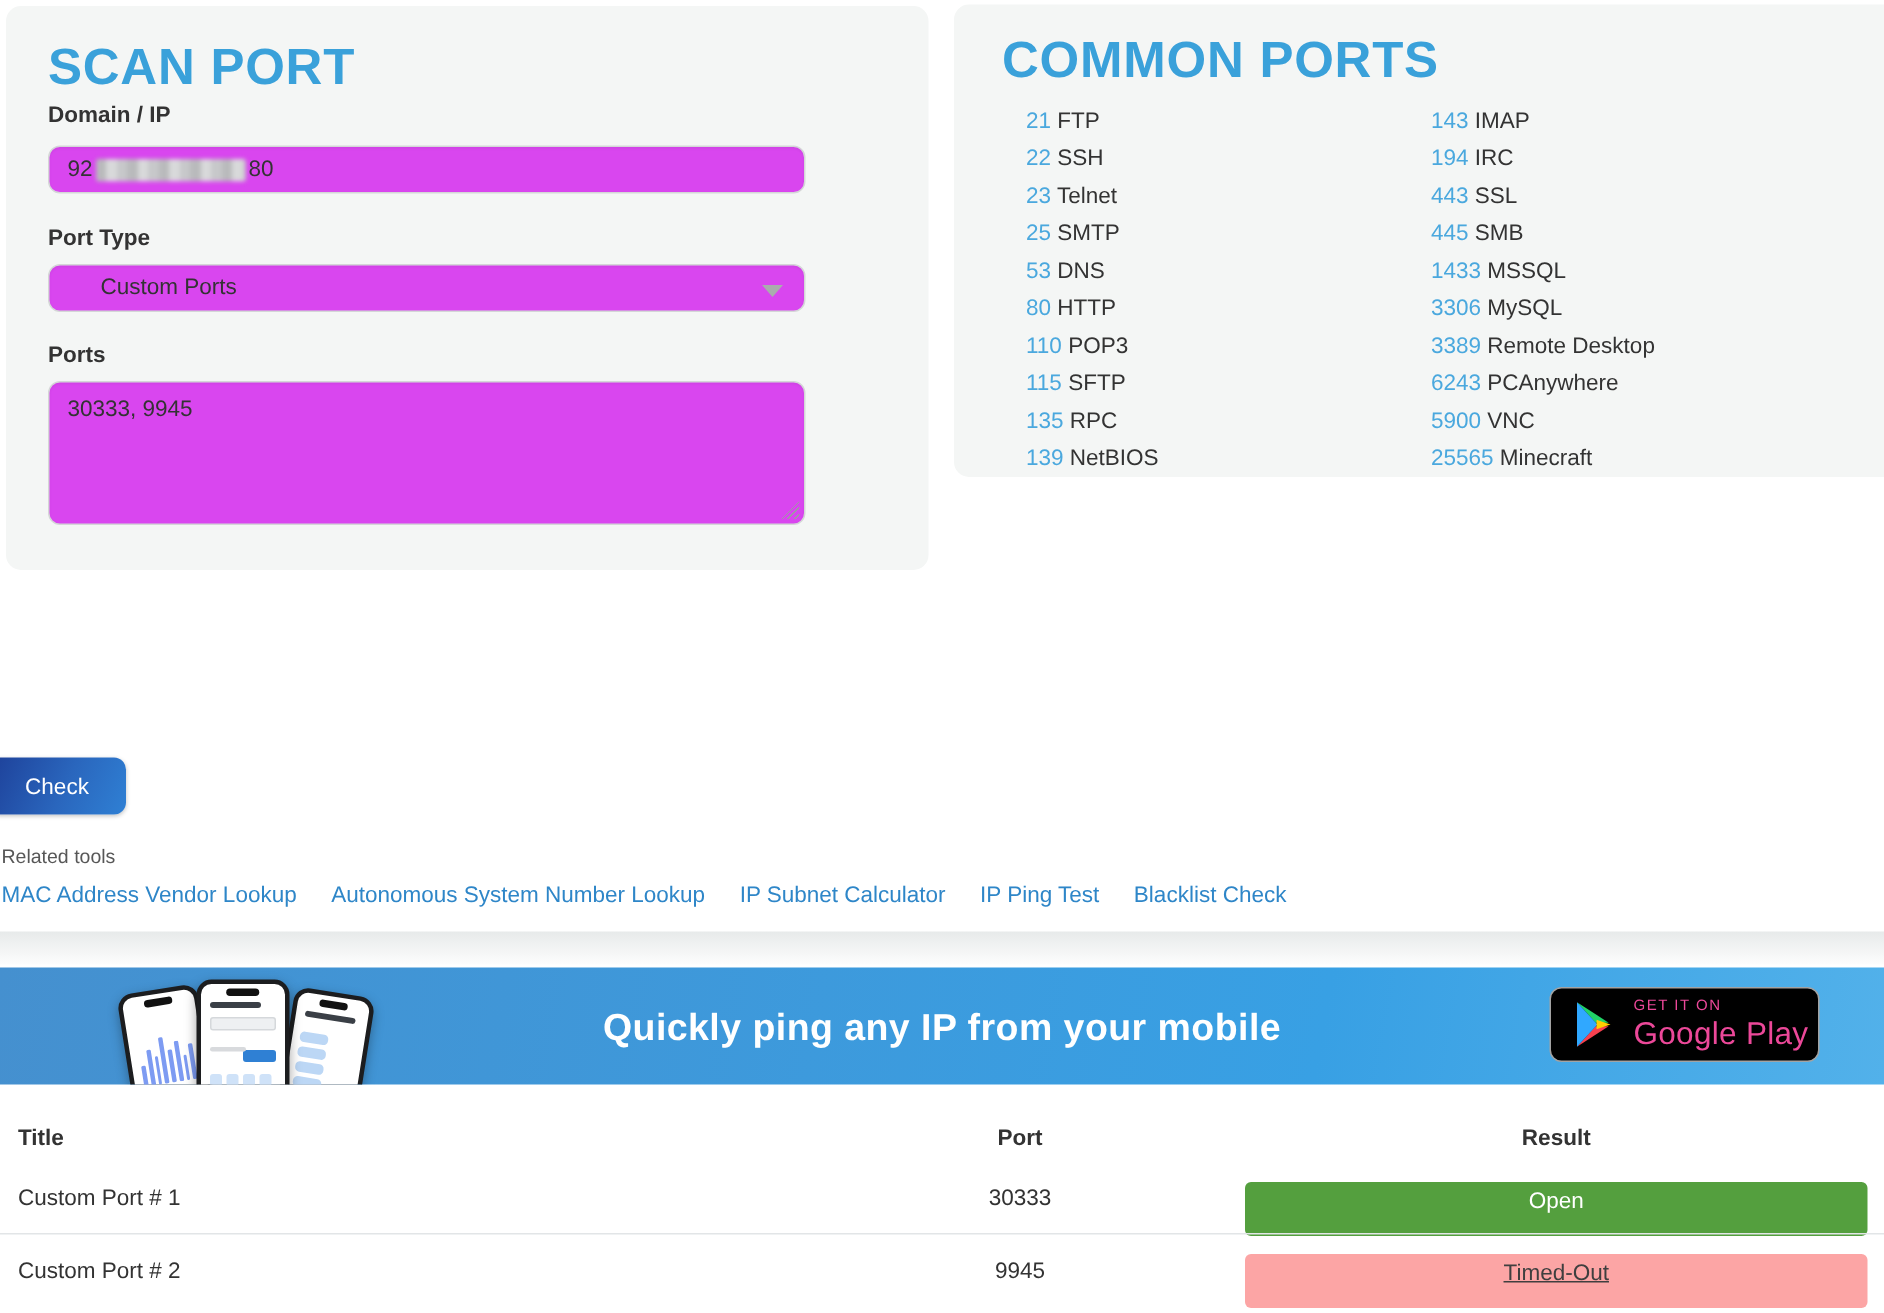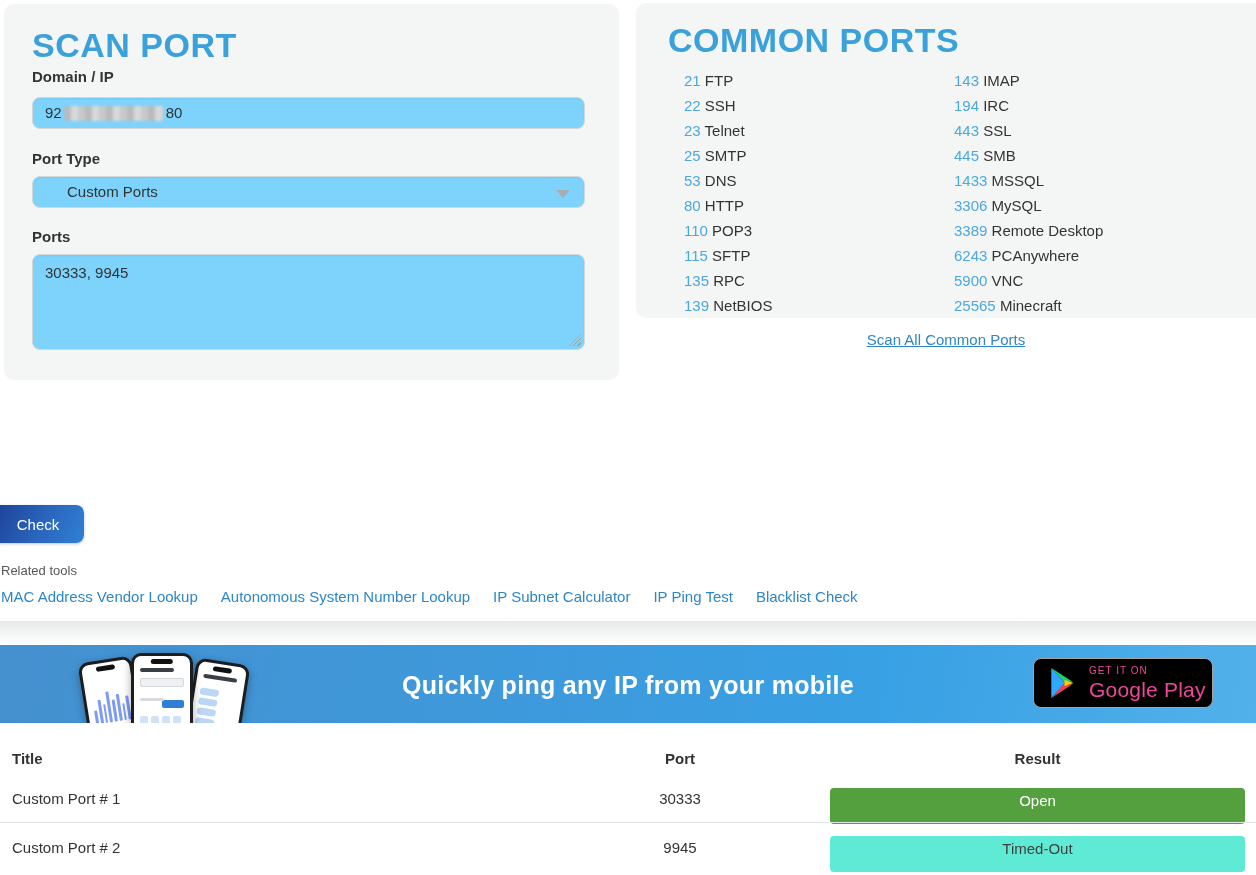--- a/index.html
+++ b/index.html
@@ -9,21 +9,21 @@
 
   
   .panel { position:absolute; background:#f4f6f5; border-radius:10px; }
   .panel-left  { left:4px;  top:4px; width:615px; height:376px; }
   .panel-right { left:636px; top:3px; width:620px; height:315px; border-radius:10px 0 0 10px; }
   .panel h1 { font-size:34px; font-weight:700; color:#3aa1da; letter-spacing:0.5px; }
   .panel-left h1  { position:absolute; left:28px; top:22px; }
   .panel-right h1 { position:absolute; left:32px; top:18px; }
 
   .field-label { position:absolute; left:28px; font-size:15px; font-weight:700; color:#333; }
-  .field { position:absolute; left:28px; width:553px; background:#7dd3fc;
+  .field { position:absolute; left:28px; width:505px; background:#d946ef;
            border:1px solid #d4d7d7; border-radius:8px;
            box-shadow:inset 0 1px 2px rgba(0,0,0,.05);
            font-size:15px; color:#333; }
   .field-input { height:32px; line-height:30px; padding:0 12px; display:flex; align-items:center; }
   .redacted { display:inline-block; width:100px; height:15px; margin:0 2px; border-radius:2px;
               background:
                 repeating-linear-gradient(90deg,#b9babc 0 7px,#d8d9da 7px 14px,#c7c8ca 14px 21px),
                 #cccdce;
               filter:blur(1.5px); }
   .field-select { height:32px; line-height:30px; padding:0 12px; }
@@ -98,21 +98,21 @@
   
   .tbl-row { position:absolute; left:0; width:1256px; }
   .cell-title  { position:absolute; left:12px; font-size:15px; }
   .cell-port   { position:absolute; left:600px; width:160px; text-align:center; font-size:15px; }
   .cell-result { position:absolute; left:830px; width:415px; text-align:center; font-size:15px; }
   .th { font-weight:700; color:#333; }
   .row-divider { position:absolute; left:0; top:822px; width:1256px; height:1px; background:#e2e5e7; }
   .badge { position:absolute; left:830px; width:415px; height:36px; line-height:26px;
            text-align:center; font-size:15px; border-radius:4px; cursor:default; }
   .badge-open    { background:#549f3e; color:#ffffff; }
-  .badge-timeout { background:#5eead4; color:#3f3f3f; }
+  .badge-timeout { background:#fca5a5; color:#3f3f3f;text-decoration:underline; }
 </style>
 </head>
 <body>
 
 <div class="page">
 
   <section class="panel panel-left">
     <h1>SCAN PORT</h1>
 
     <div class="field-label" style="top:64px;">Domain / IP</div>
@@ -158,23 +158,20 @@
       <div class="port-row"><span class="port-num">445</span> <span class="port-name">SMB</span></div>
       <div class="port-row"><span class="port-num">1433</span> <span class="port-name">MSSQL</span></div>
       <div class="port-row"><span class="port-num">3306</span> <span class="port-name">MySQL</span></div>
       <div class="port-row"><span class="port-num">3389</span> <span class="port-name">Remote Desktop</span></div>
       <div class="port-row"><span class="port-num">6243</span> <span class="port-name">PCAnywhere</span></div>
       <div class="port-row"><span class="port-num">5900</span> <span class="port-name">VNC</span></div>
       <div class="port-row"><span class="port-num">25565</span> <span class="port-name">Minecraft</span></div>
     </div>
   </section>
 
-  <div class="scan-all">
-    <a>Scan All Common Ports</a>
-  </div>
 
   <button class="check-btn">Check</button>
 
   <div class="related-label">Related tools</div>
   <div class="related-links">
     <a>MAC Address Vendor Lookup</a>
     <a>Autonomous System Number Lookup</a>
     <a>IP Subnet Calculator</a>
     <a>IP Ping Test</a>
     <a>Blacklist Check</a>

